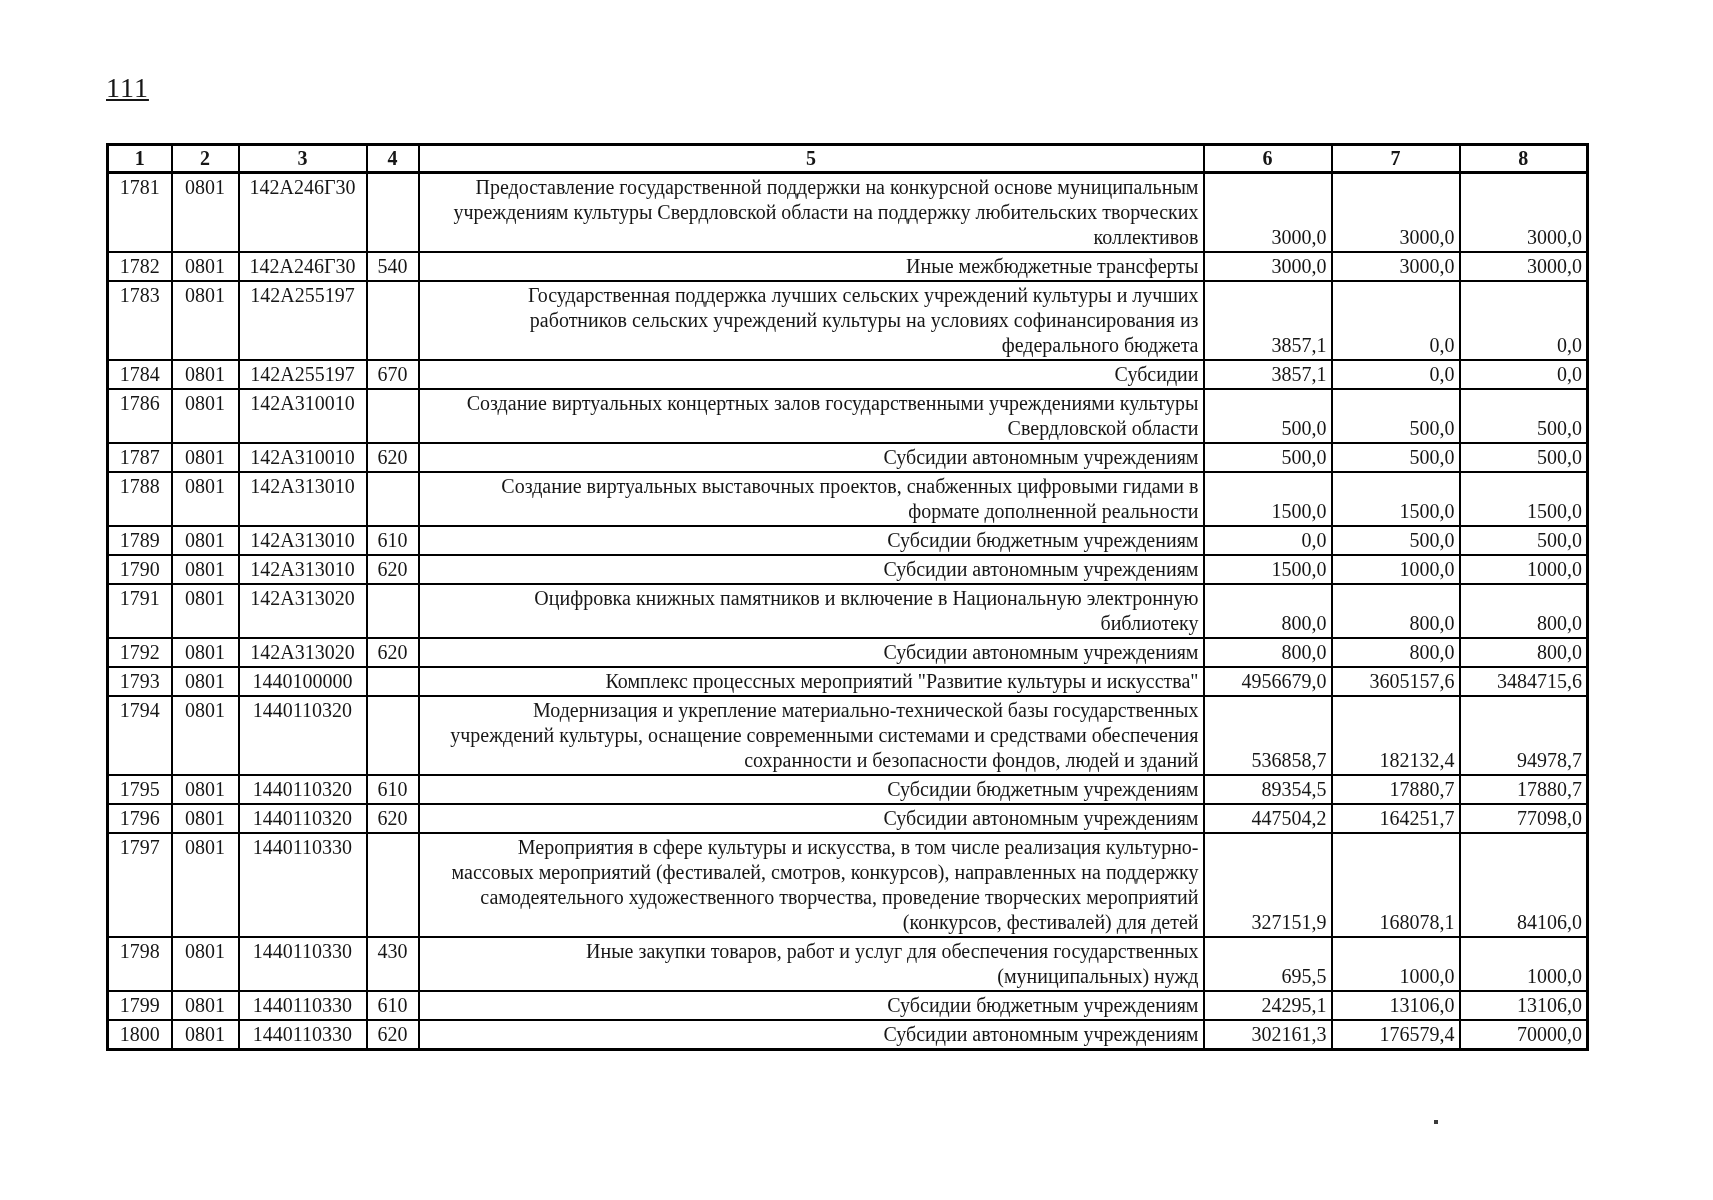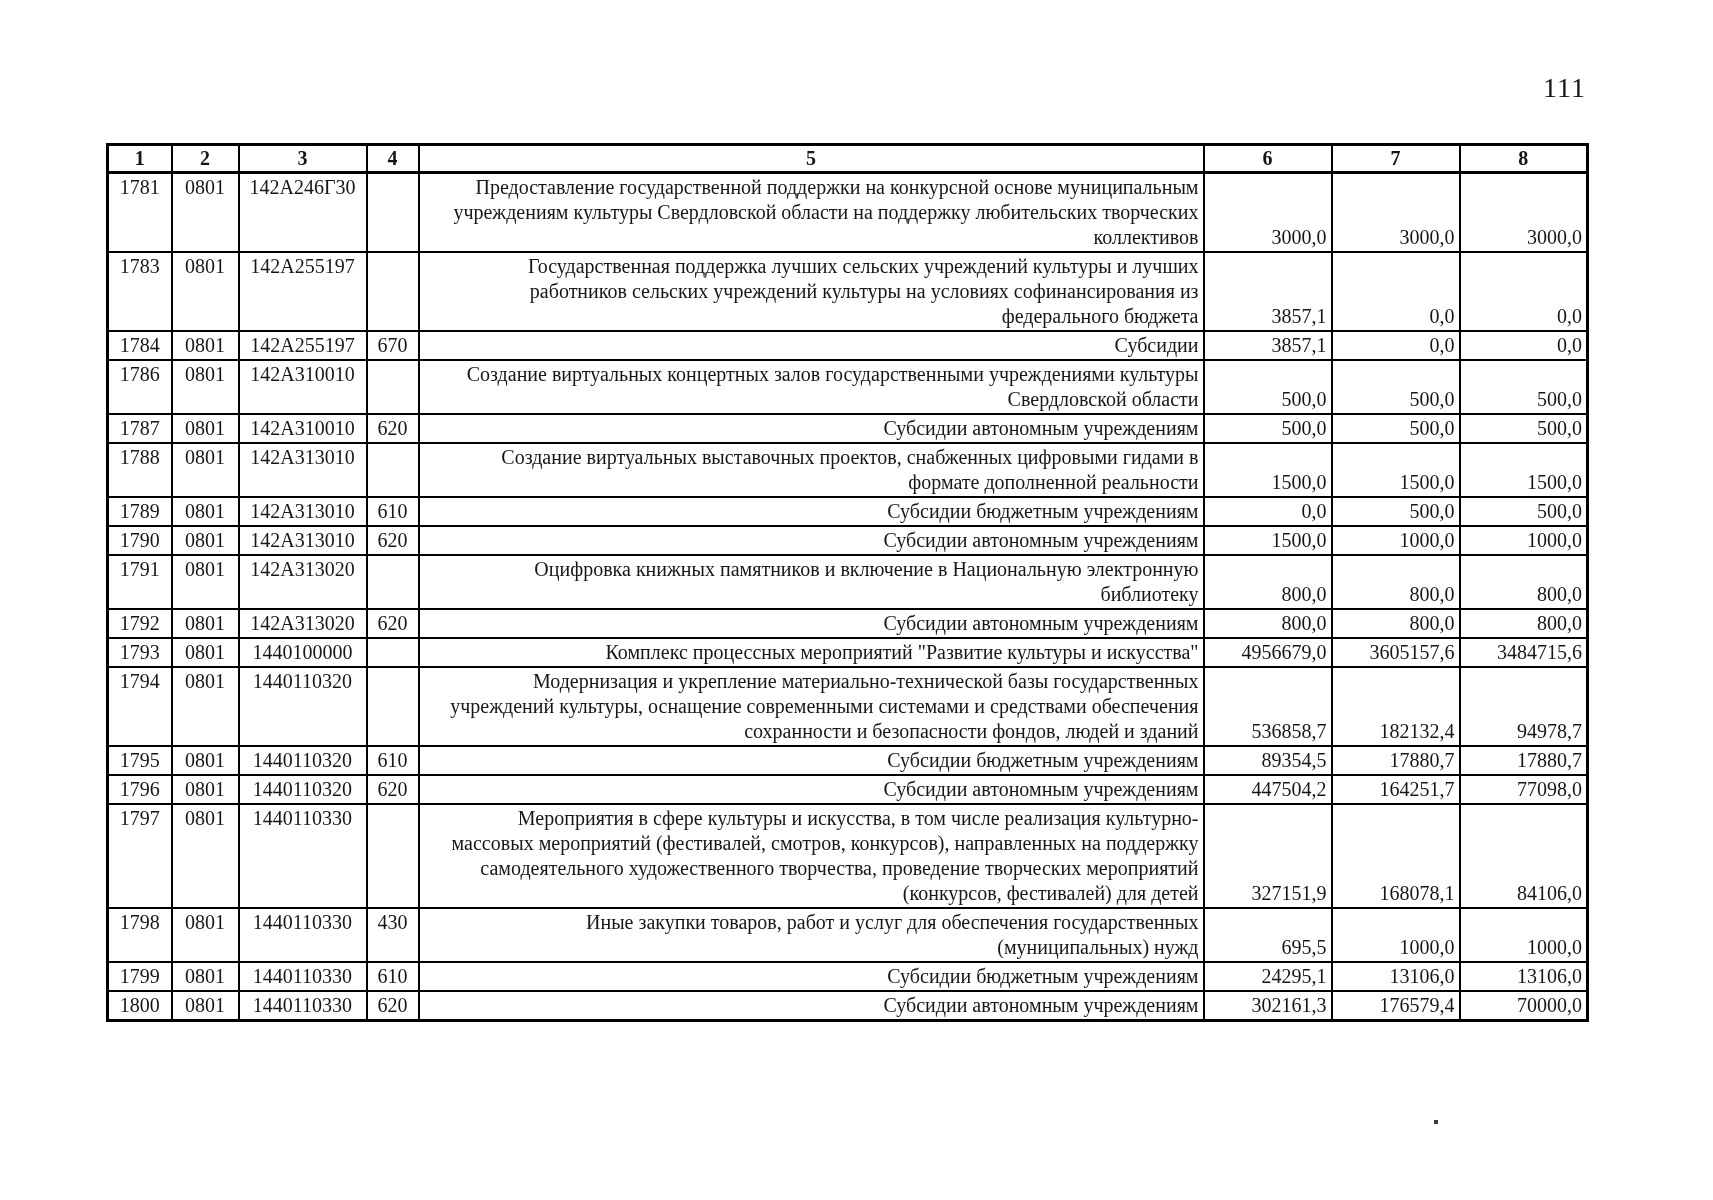--- a/index.html
+++ b/index.html
@@ -13,23 +13,24 @@
     position: relative;
     font-family: "Liberation Serif", "DejaVu Serif", serif;
     color: #161616;
     overflow: hidden;
   }
   .page-number {
     position: absolute;
     top: 72px;
     left: 106px;
     width: 1480px;
-    text-align: right;
+    text-align: left;
     font-size: 28px;
     letter-spacing: 1px;
+    text-decoration: underline;
   }
   table.budget {
     position: absolute;
     left: 106px;
     top: 143px;
     border-collapse: collapse;
     table-layout: fixed;
     width: 1480px;
     border: 3px solid #000;
   }
@@ -106,20 +107,30 @@
         <td class="c-num">142А246Г30</td>
         <td class="c-num"></td>
         <td class="c-name">Предоставление государственной поддержки на конкурсной основе муниципальным
 учреждениям культуры Свердловской области на поддержку любительских творческих
 коллективов</td>
         <td class="c-val">3000,0</td>
         <td class="c-val">3000,0</td>
         <td class="c-val">3000,0</td>
       </tr>
       <tr>
+        <td class="c-num">1782</td>
+        <td class="c-num">0801</td>
+        <td class="c-num">142А246Г30</td>
+        <td class="c-num">540</td>
+        <td class="c-name">Иные межбюджетные трансферты</td>
+        <td class="c-val">3000,0</td>
+        <td class="c-val">3000,0</td>
+        <td class="c-val">3000,0</td>
+      </tr>
+      <tr>
         <td class="c-num">1783</td>
         <td class="c-num">0801</td>
         <td class="c-num">142А255197</td>
         <td class="c-num"></td>
         <td class="c-name">Государственная поддержка лучших сельских учреждений культуры и лучших
 работников сельских учреждений культуры на условиях софинансирования из
 федерального бюджета</td>
         <td class="c-val">3857,1</td>
         <td class="c-val">0,0</td>
         <td class="c-val">0,0</td>

